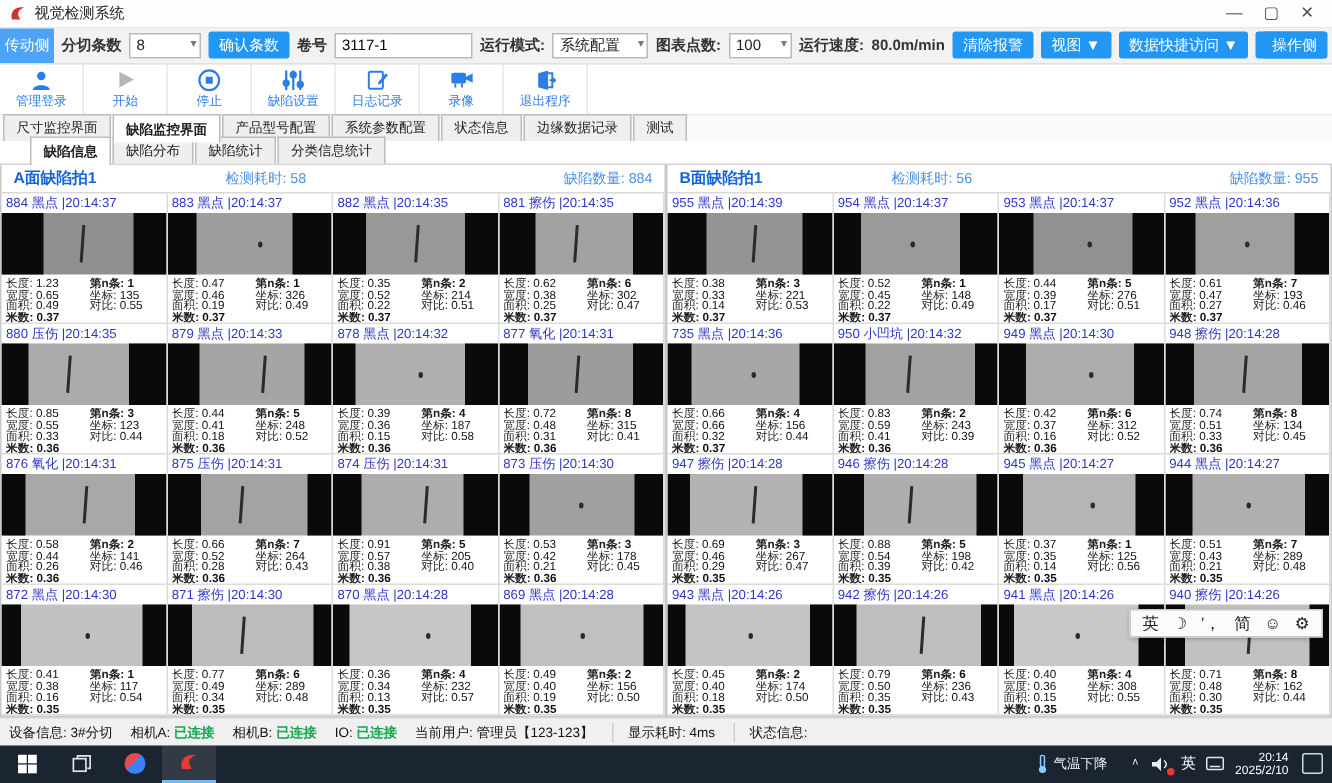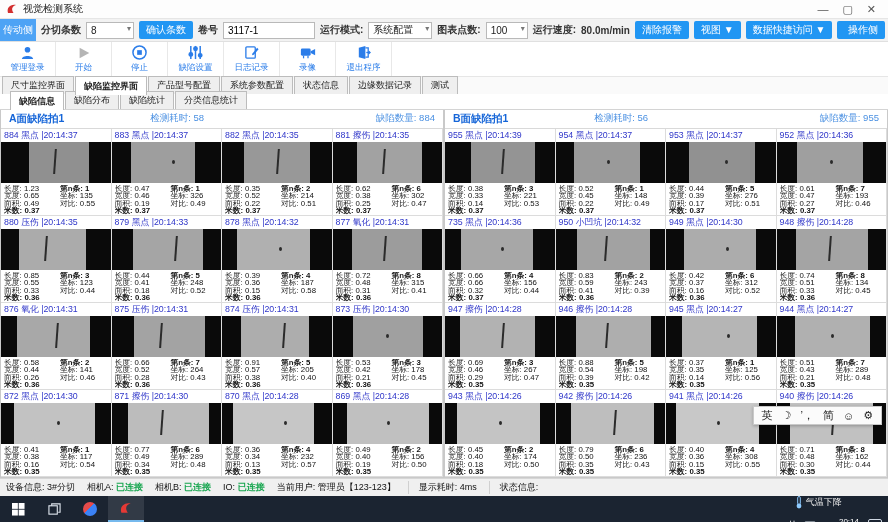--- a/index.html
+++ b/index.html
@@ -34,21 +34,21 @@
   .toolbar2 { height:36px; background:#fff; border-bottom:1px solid #e6e6e6;
     display:flex; align-items:stretch; }
   .tbtn { width:56px; display:flex; flex-direction:column; align-items:center;
     justify-content:center; gap:1px; border-right:1px solid #e8e8e8; cursor:default; }
   .tbtn .ic { height:16px; display:flex; align-items:center; }
   .tbtn .tl { font-size:8.5px; color:#2b7de9; white-space:nowrap; }
 
   
   .tabs1 { height:17px; display:flex; align-items:flex-end; padding-left:2px;
     background:#fafafa; gap:1px; }
-  .tabs2 { height:16px; display:flex; align-items:flex-end; padding-left:10px;
+  .tabs2 { height:16px; display:flex; align-items:flex-end; padding-left:20px;
     background:#fff; gap:1px; border-bottom:1px solid #d4d4d4; }
   .tab { font-size:9px; padding:2px 8px 2px; background:#efefef; border:1px solid #bcbcbc;
     border-bottom:none; color:#222; white-space:nowrap; }
   .tab.active { background:#fff; font-weight:bold; position:relative; top:1px; padding-top:3px; }
 
   
   .panels { flex:1; display:flex; background:#fff; }
   .panel { width:444px; border:1px solid #c9c9c9; border-top:none; display:flex; flex-direction:column; }
   .panel-header { height:19px; display:flex; align-items:center; padding:0 8px;
     border-bottom:1px solid #d9d9d9; }
@@ -78,21 +78,21 @@
     display:flex; align-items:center; gap:12px; padding:0 6px; font-size:9px; color:#111; }
   .seg { white-space:nowrap; }
   .seg b { font-weight:normal; }
   .seg .ok { color:#18a650; font-weight:bold; }
   .seg.boxed { border-left:1px solid #d0d0d0; padding-left:10px; }
 
   
   .taskbar { height:26px; background:#1b2431; display:flex; align-items:stretch; color:#fff; }
   .tb-ic { width:36px; display:flex; align-items:center; justify-content:center; }
   .tb-ic.active { background:rgba(255,255,255,.10); border-bottom:2px solid #76b9ed; }
-  .tb-right { margin-left:auto; display:flex; align-items:center; gap:8px; padding-right:4px;flex-direction:column; }
+  .tb-right { margin-left:auto; display:flex; align-items:center; gap:8px; padding-right:4px; }
   .weather { display:flex; align-items:center; gap:3px; font-size:9px; color:#eee; padding:0 6px; }
   .tray { display:flex; align-items:center; gap:7px; font-size:9px; }
   .tray .spk { position:relative; display:flex; }
   .tray .dot { position:absolute; right:-3px; bottom:-2px; width:5px; height:5px;
     background:#e53935; border-radius:50%; }
   .clock { text-align:right; font-size:8px; line-height:9px; padding-right:2px; }
   .edgeicon { width:14px; height:14px; border:1px solid #cfd8e3; border-radius:2px; margin-right:2px; }
 
   
   .imebar { position:absolute; right:6px; bottom:97px; height:19px; background:#fbfbfb;

